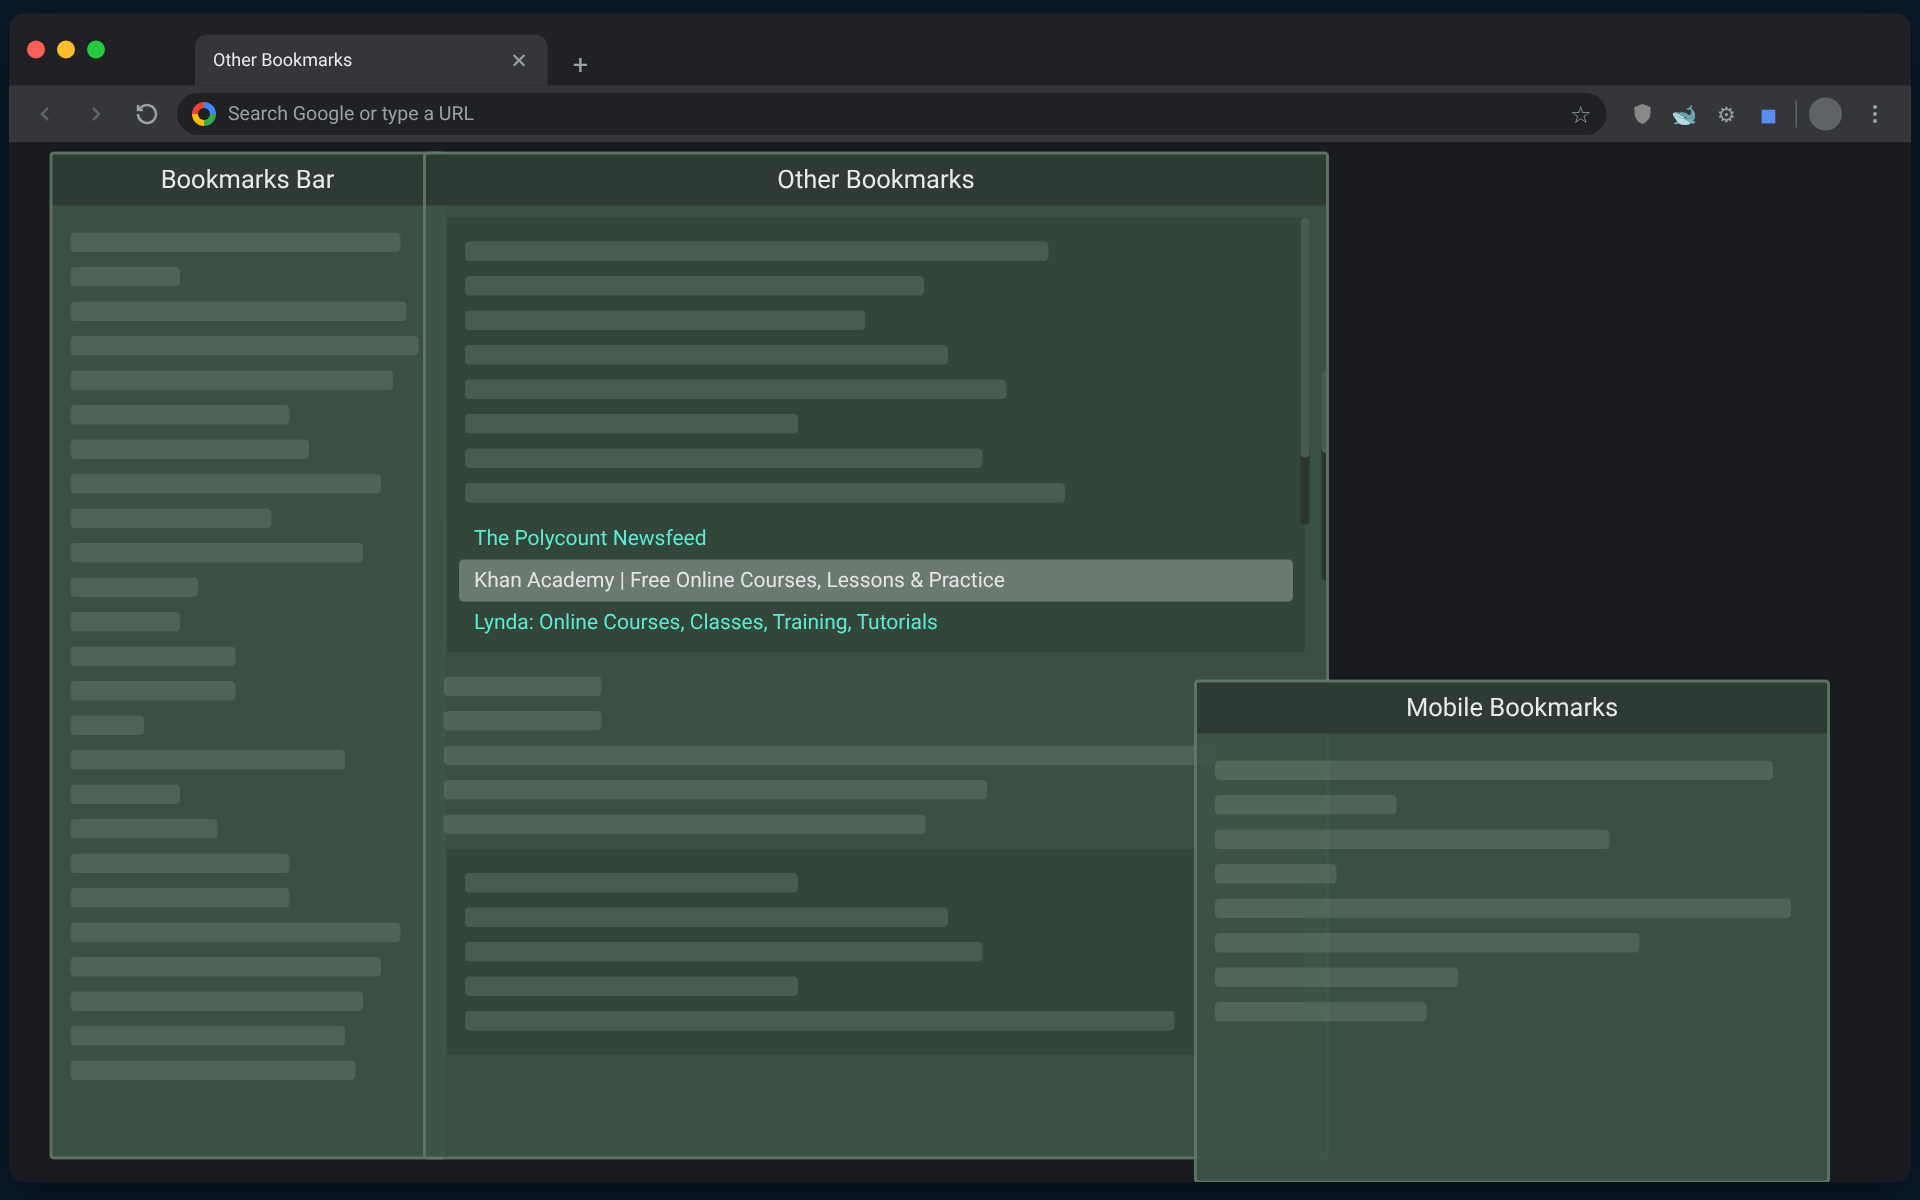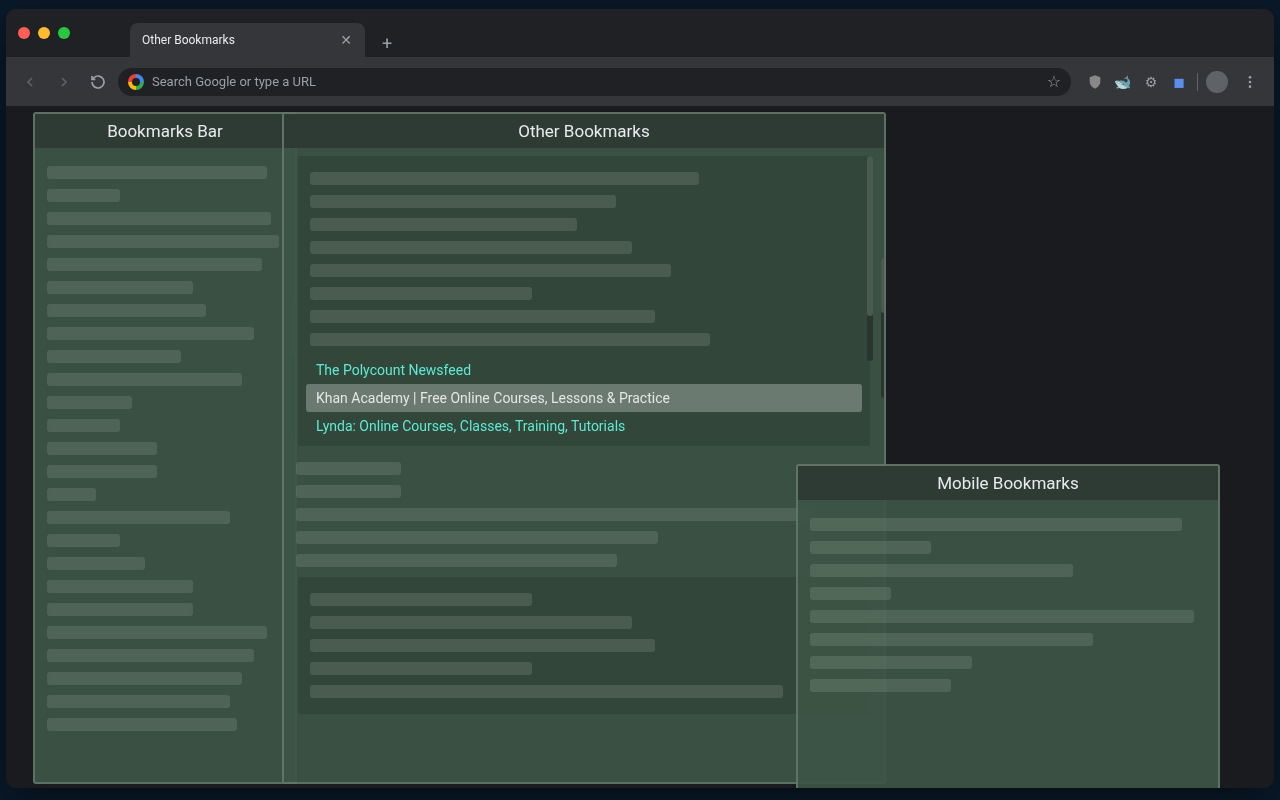--- a/index.html
+++ b/index.html
@@ -49,21 +49,21 @@
   padding: 0 12px;
   color: #e8eaed;
   font-size: 12px;
   justify-content: space-between;
 }
 .tab-close { width: 14px; height: 14px; display:flex; align-items:center; justify-content:center; color:#9aa0a6; font-size:14px; border-radius:50%; }
 .new-tab { width: 28px; height: 28px; margin-left: 8px; display:flex; align-items:center; justify-content:center; color:#9aa0a6; font-size:18px; border-radius:50%; }
 
 
 .toolbar {
-  height: 49px;
+  height: 38px;
   background: #35363a;
   display: flex;
   align-items: center;
   padding: 12px 10px;
   gap: 6px;
 }
 .nav-btn { width: 28px; height: 28px; display:flex; align-items:center; justify-content:center; color:#9aa0a6; border-radius:50%; }
 .nav-btn.disabled { opacity:0.4; }
 
 .omnibox {

